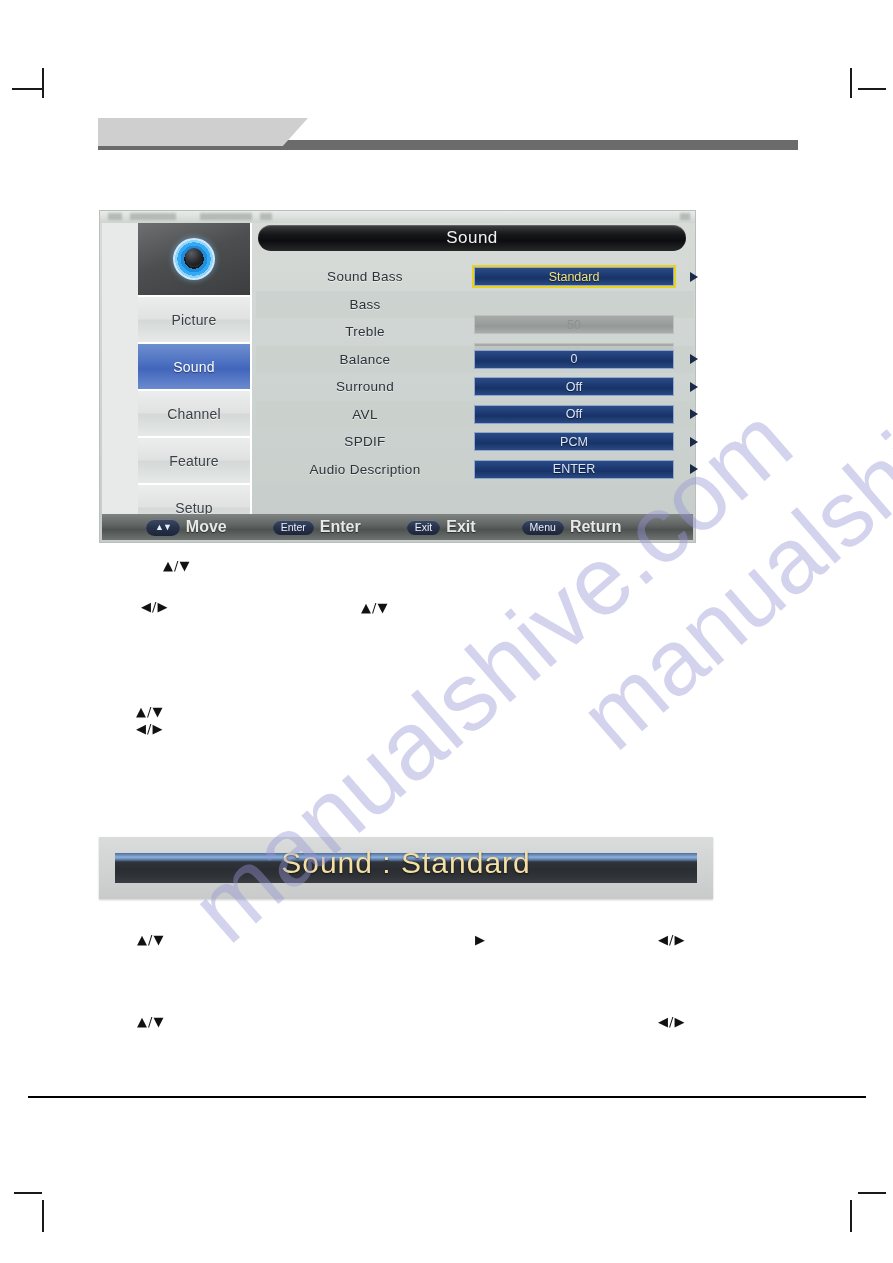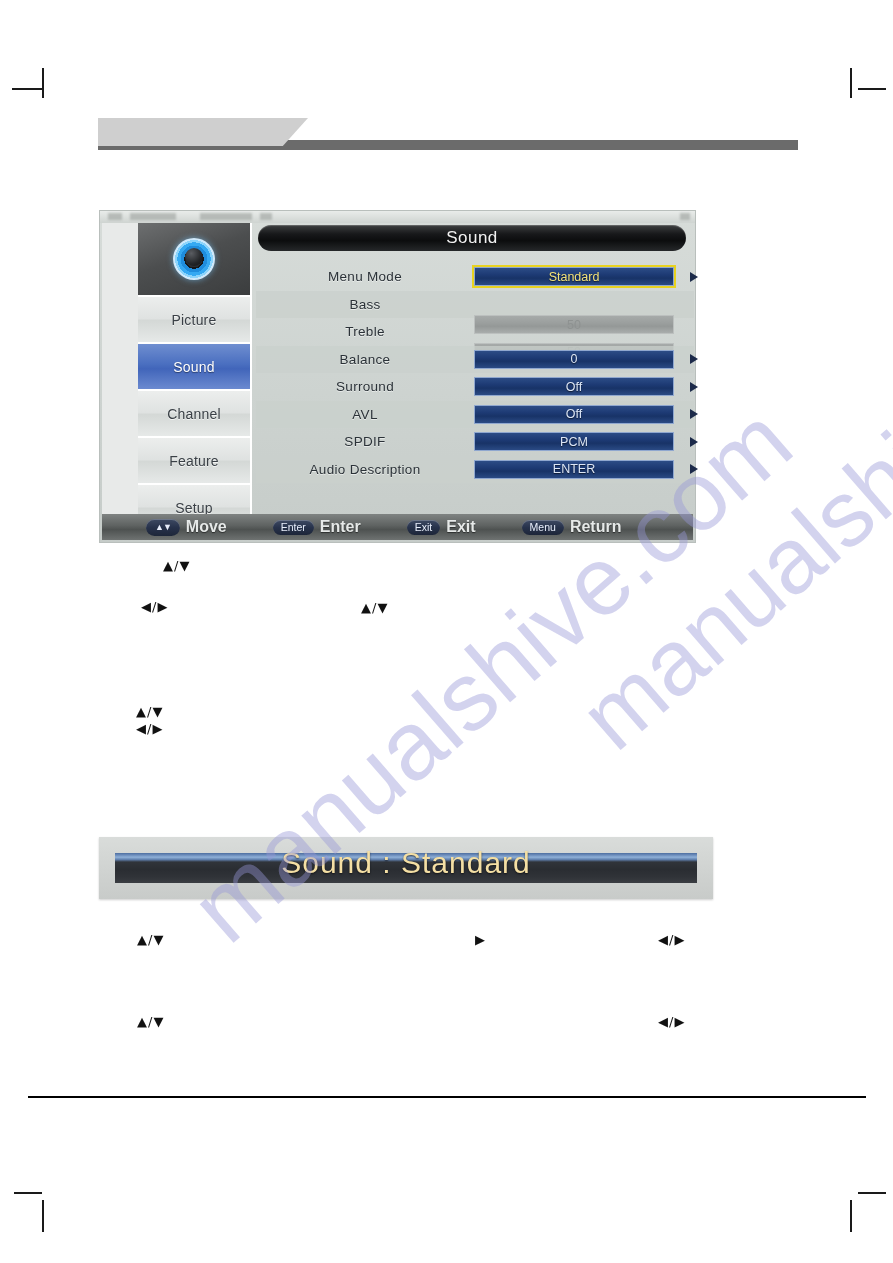--- a/index.html
+++ b/index.html
@@ -357,21 +357,21 @@
       </div>
   </div>
 
   <div class="osd-title">
     <span>Sound</span>
   </div>
 
   <div class="rows">
 
     <div class="row">
-      <span class="row-label">Menu  Mode</span>
+      <span class="row-label">Sound  Bass</span>
       <span class="row-value val-blue val-sel">Standard</span>
       <span class="arrow-r" style="left:434px;right:auto;"></span>
     </div>
 
     <div class="row alt">
       <span class="row-label">Bass</span>
       <span class="row-value val-dim">50</span>
     </div>
 
     <div class="row">

